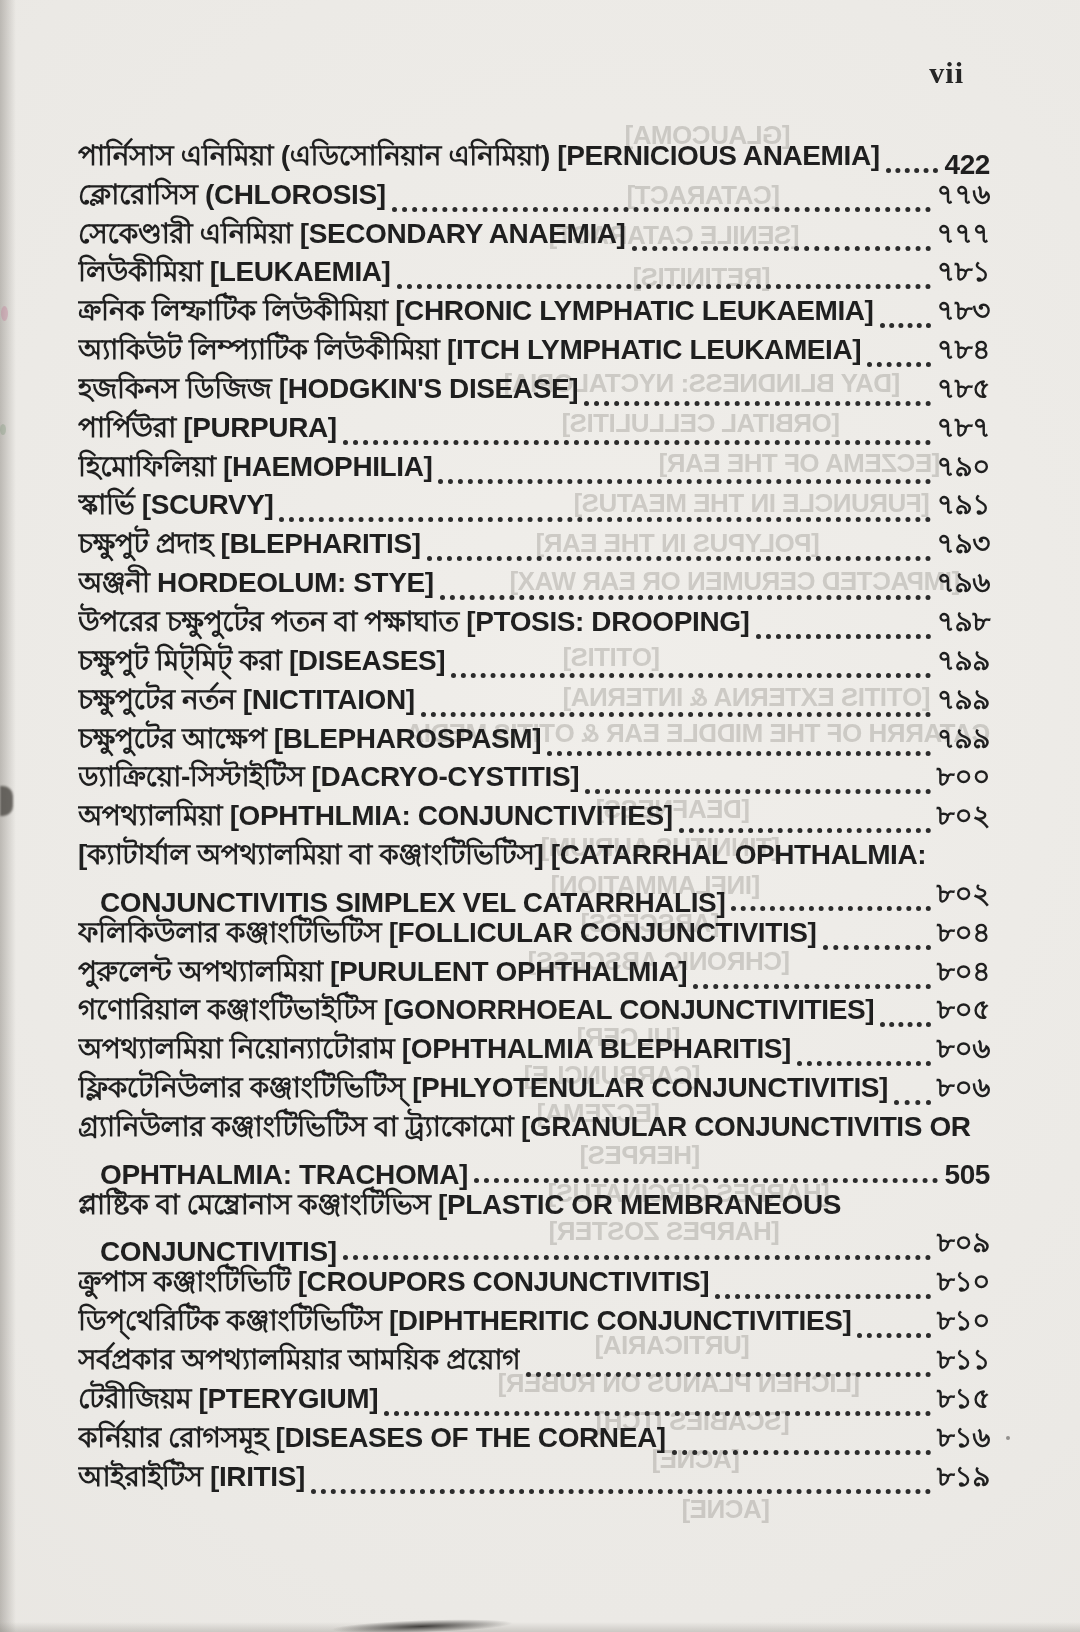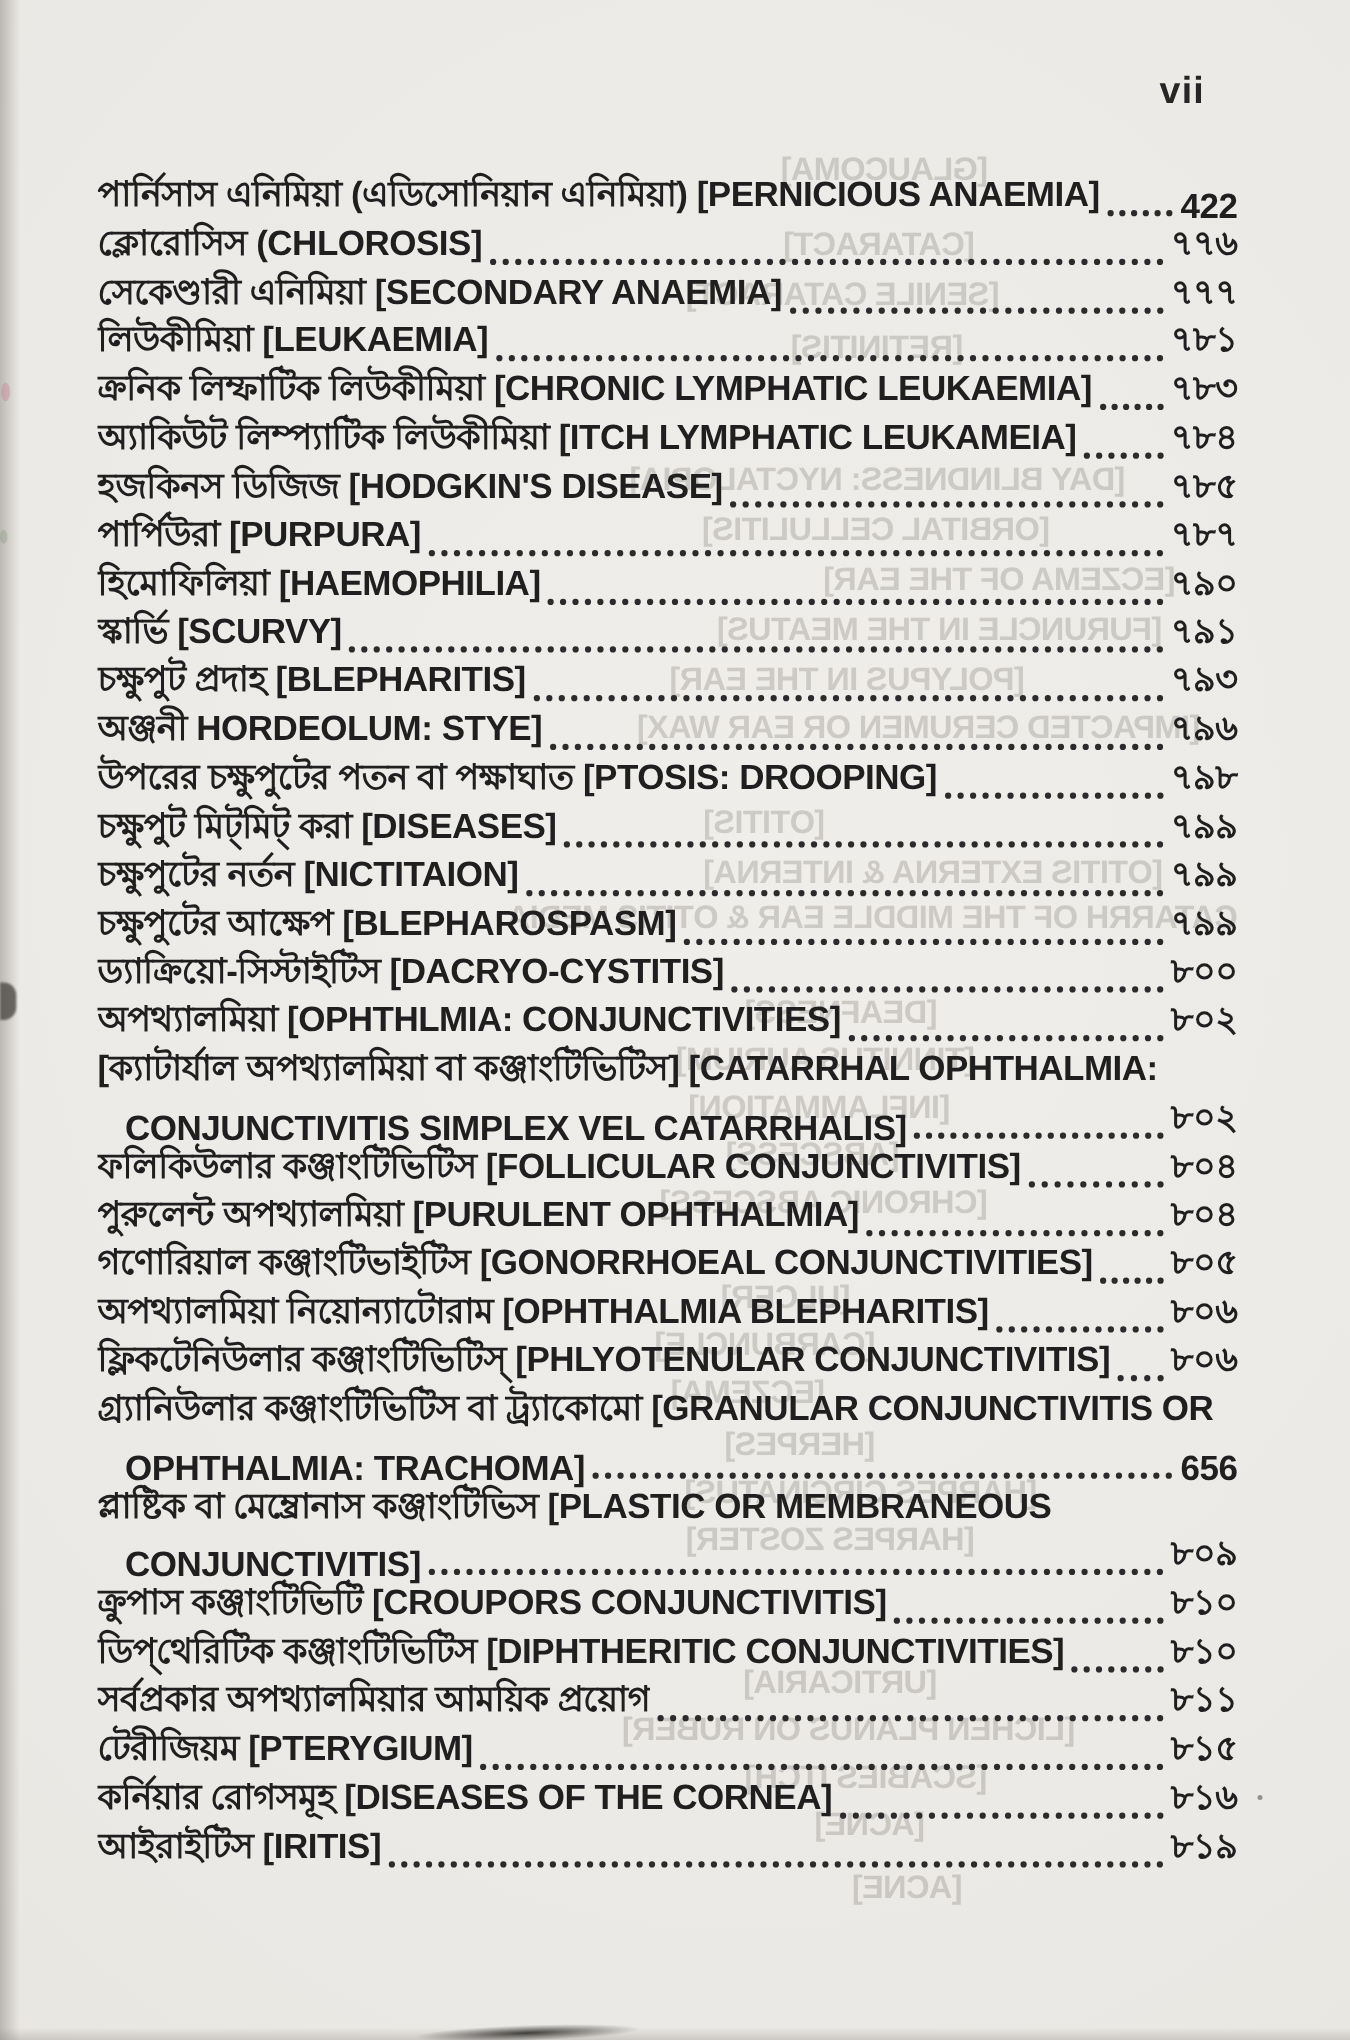--- a/index.html
+++ b/index.html
@@ -18,21 +18,21 @@
     background:linear-gradient(90deg, rgba(110,105,98,.38), rgba(110,105,98,0));
     pointer-events:none;
   }
   .edge-bottom{
     position:absolute;left:0;bottom:0;width:100%;height:10px;
     background:linear-gradient(0deg, rgba(110,105,98,.25), rgba(110,105,98,0));
     pointer-events:none;
   }
   .folio{
     position:absolute;top:56px;right:116px;
-    font-family:Liberation Sans, sans-serif;
+    font-family:Liberation Serif, serif;
     font-size:30px;font-weight:700;letter-spacing:1px;color:#262626;
   }
   
   .bleed-layer{position:absolute;inset:0;pointer-events:none;}
   .bleed-layer span{
     position:absolute;
     transform:scaleX(-1);
     white-space:nowrap;
     font-weight:700;font-size:26px;letter-spacing:-0.5px;
     color:rgba(125,122,117,0.30);
@@ -236,21 +236,21 @@
         <span class="entry-text">ফ্লিকটেনিউলার কঞ্জাংটিভিটিস্ [PHLYOTENULAR CONJUNCTIVITIS]</span>
         <span class="leader"></span>
         <span class="pageno">৮০৬</span>
       </div>
       <div class="row">
         <span class="entry-text">গ্র্যানিউলার কঞ্জাংটিভিটিস বা ট্র্যাকোমো [GRANULAR CONJUNCTIVITIS OR</span>
       </div>
       <div class="row cont">
         <span class="entry-text">OPHTHALMIA: TRACHOMA]</span>
         <span class="leader"></span>
-        <span class="pageno">656</span>
+        <span class="pageno">505</span>
       </div>
       <div class="row">
         <span class="entry-text">প্লাষ্টিক বা মেম্ব্রোনাস কঞ্জাংটিভিস [PLASTIC OR MEMBRANEOUS</span>
       </div>
       <div class="row cont">
         <span class="entry-text">CONJUNCTIVITIS]</span>
         <span class="leader"></span>
         <span class="pageno">৮০৯</span>
       </div>
       <div class="row">

